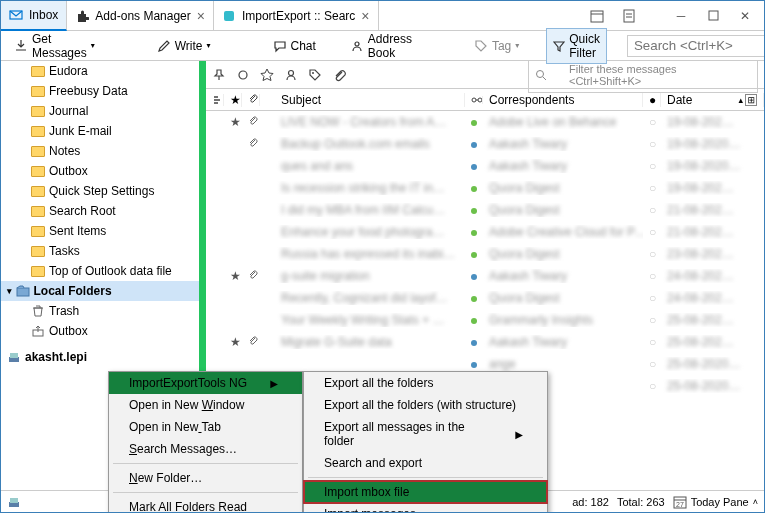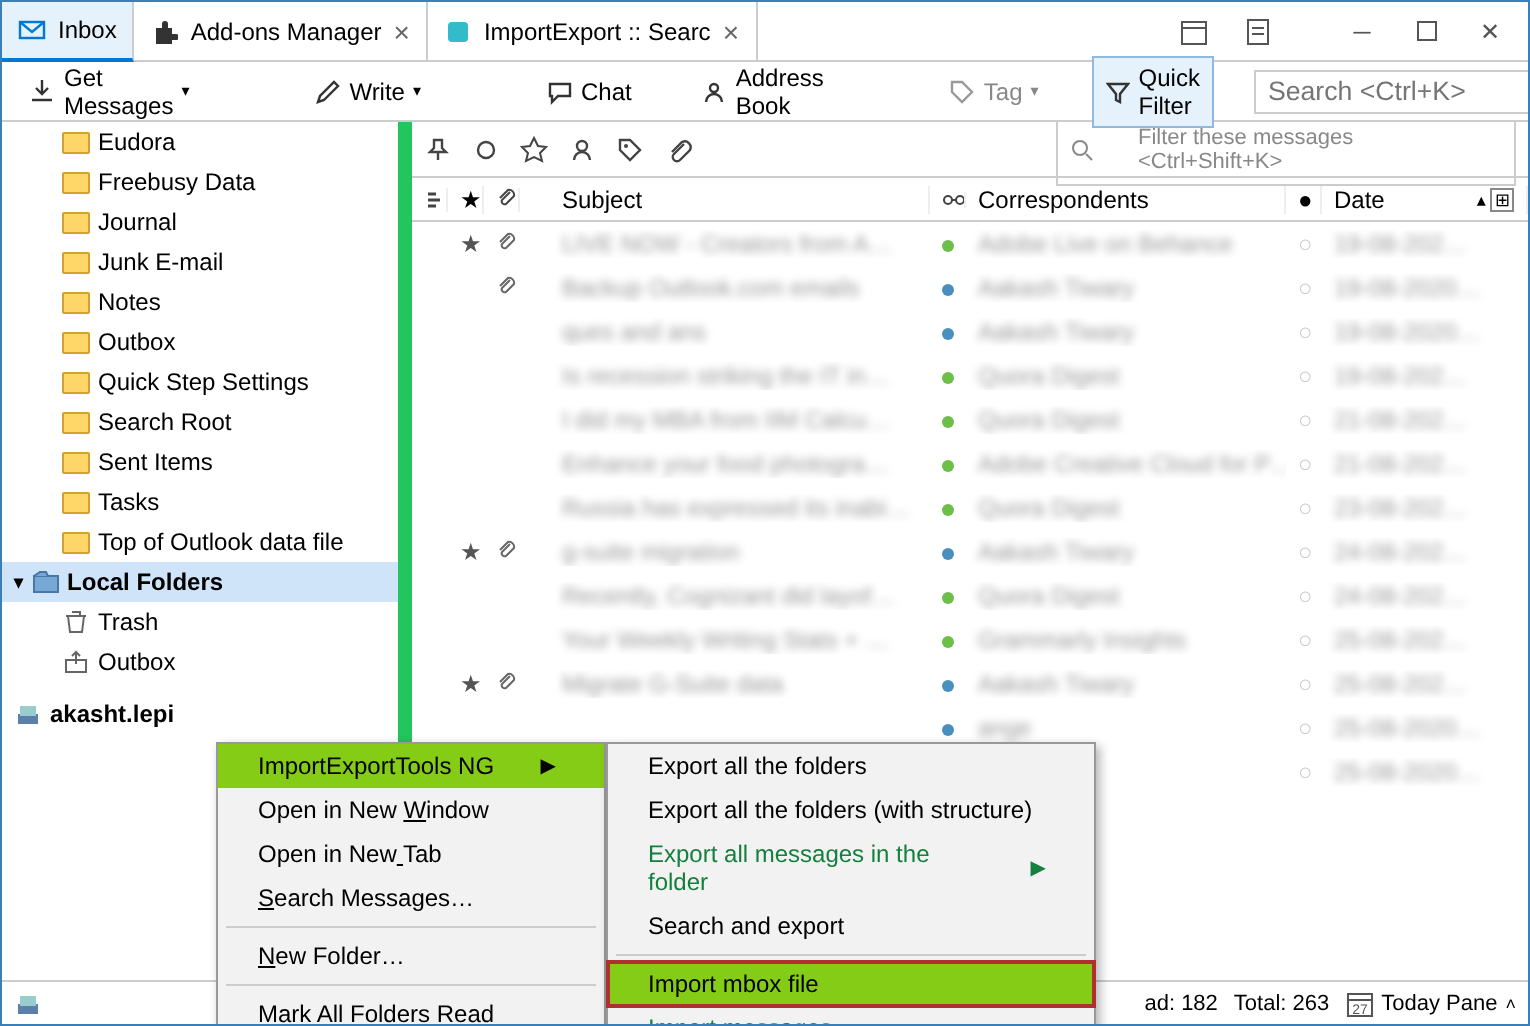--- a/index.html
+++ b/index.html
@@ -39,22 +39,22 @@
 .c-date { flex: 1; }
 .msglist { flex: 1; overflow-y: auto; }
 .msgrow { height: 22px; display: flex; align-items: center; color: #aaa; font-size: 12px; }
 .msgrow .cell { padding: 0 6px; overflow: hidden; white-space: nowrap; }
 .blur { filter: blur(2px); color: #999; }
 .dot-g { width: 6px; height: 6px; background: #6cc04a; border-radius: 50%; display: inline-block; }
 .dot-b { width: 6px; height: 6px; background: #4a8fc0; border-radius: 50%; display: inline-block; }
 .statusbar { height: 22px; border-top: 1px solid #ccc; display: flex; align-items: center; padding: 0 6px; gap: 8px; font-size: 11px; }
 .contextmenu { position: absolute; background: #f2f2f2; border: 1px solid #999; box-shadow: 2px 2px 5px rgba(0,0,0,0.3); z-index: 100; min-width: 180px; }
 .menu-item { padding: 4px 24px 4px 20px; display: flex; align-items: center; justify-content: space-between; }
-.menu-item.disabled { color: #15803d; gap: 48px; }
-.menu-item.highlight { background: #84cc16; }
+.menu-item.disabled { color: #000000; gap: 48px; }
+.menu-item.highlight { background: #15803d; }
 .menu-item.red { outline: 2px solid #b03030; outline-offset: -1px; }
 .menu-sep { height: 1px; background: #ccc; margin: 3px 4px; }
 .submenu-arrow { font-size: 10px; }
 .acc-icon { width: 14px; height: 14px; display: inline-block; }
 svg { display: block; }
 </style>
 </head>
 <body>
 
 <div class="titlebar">

